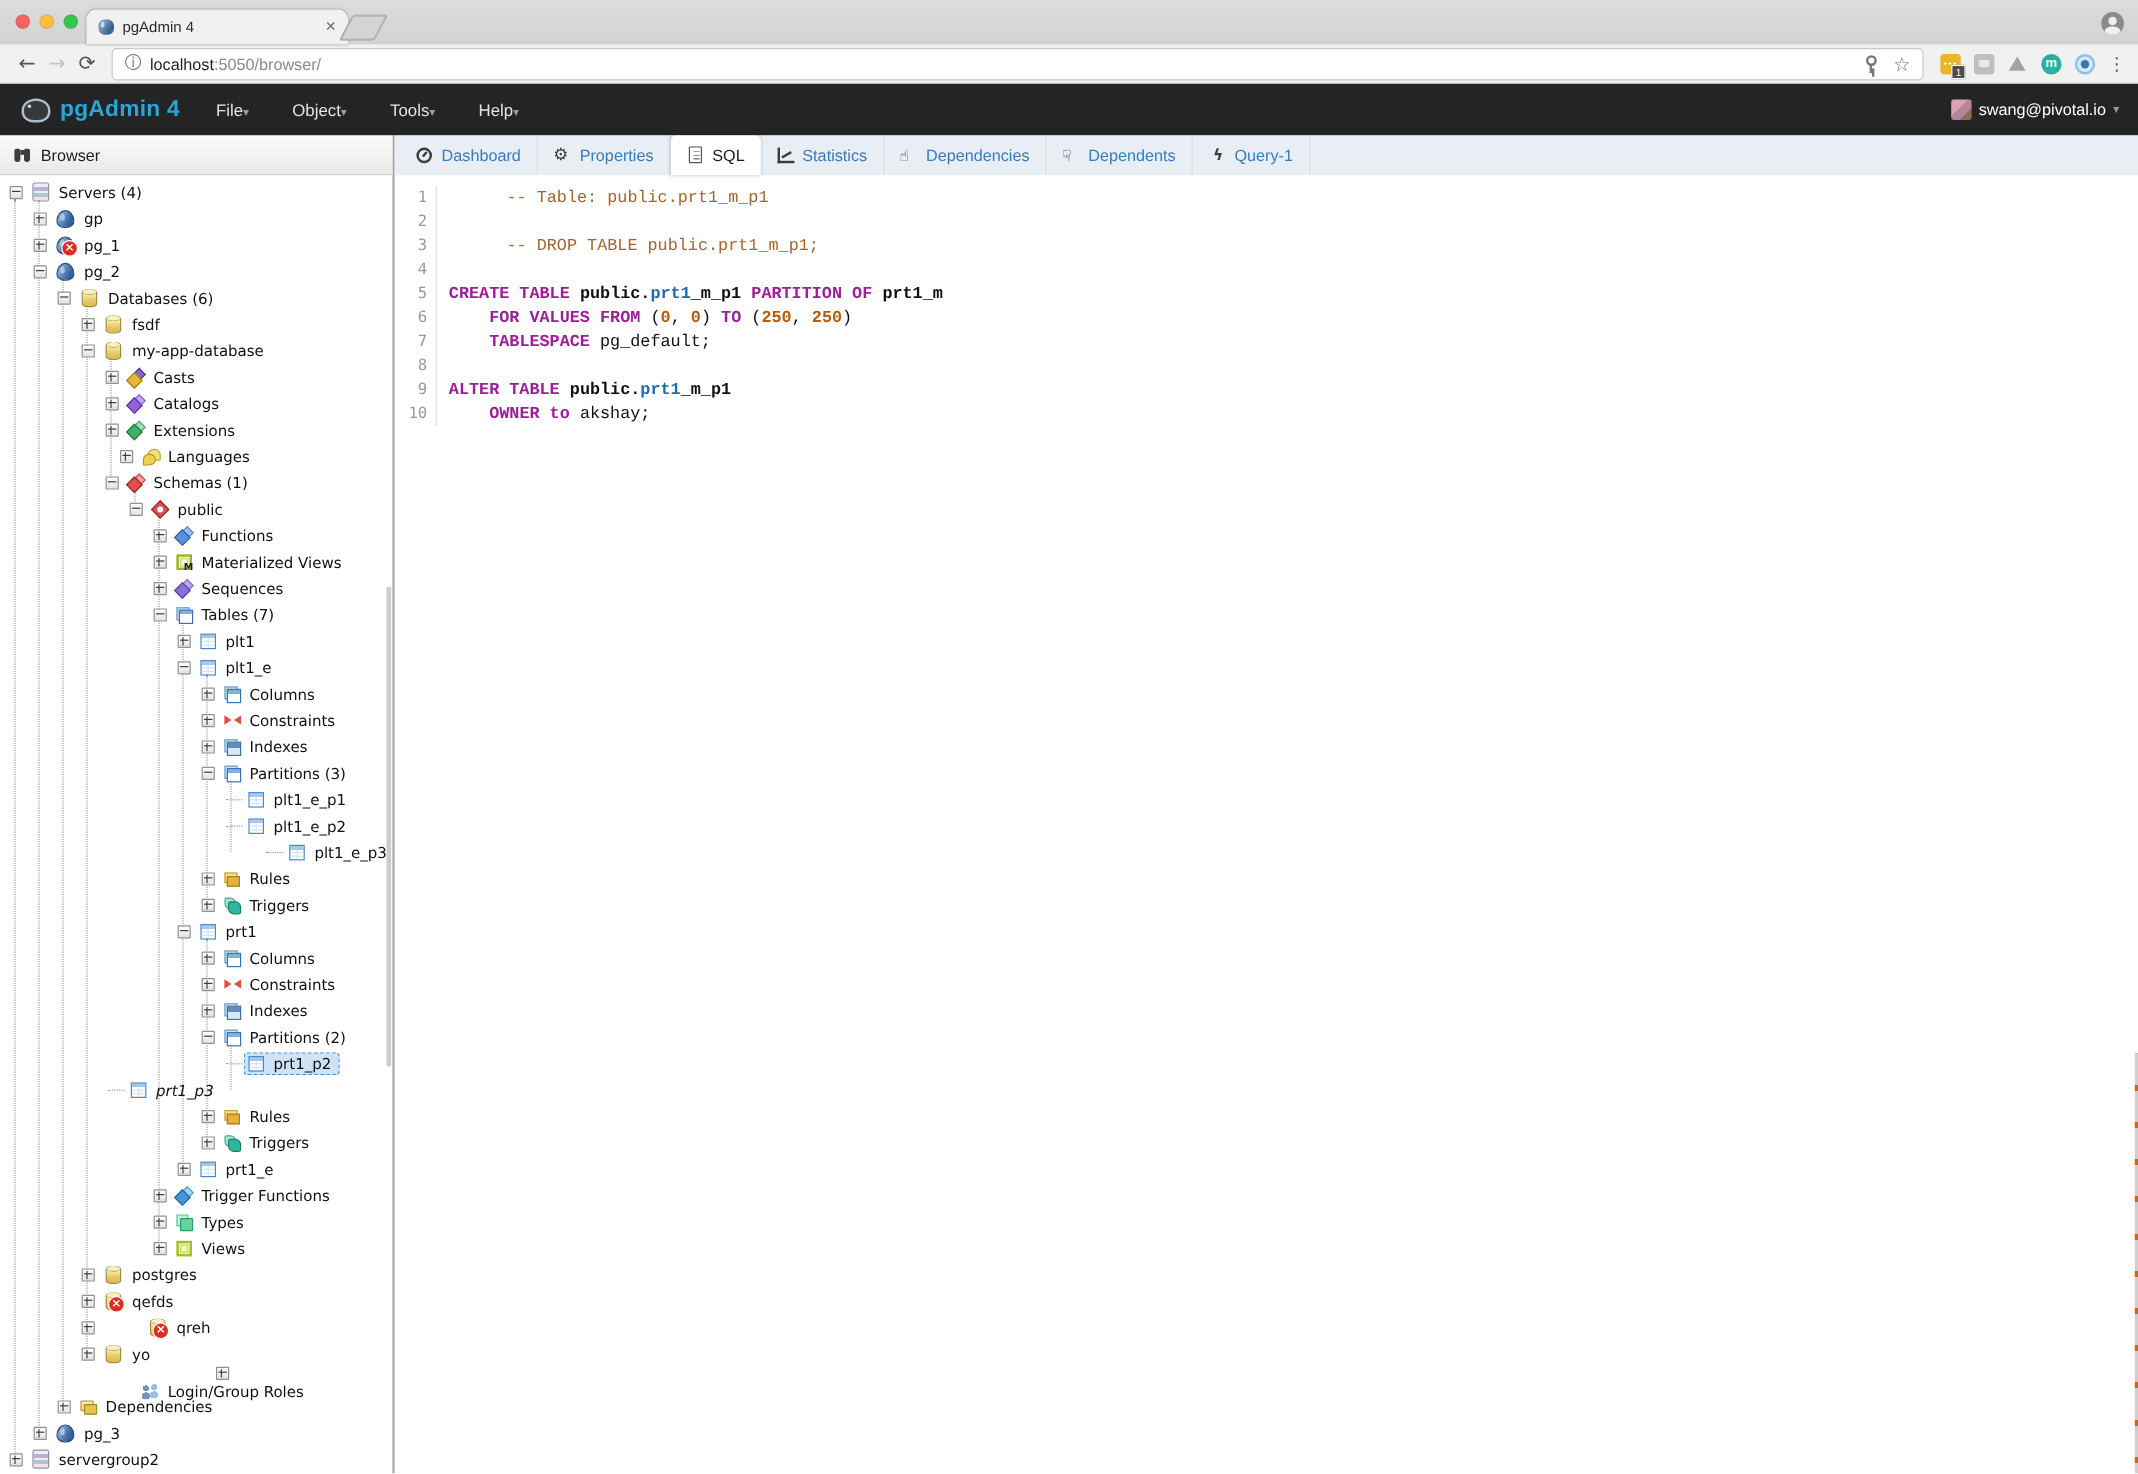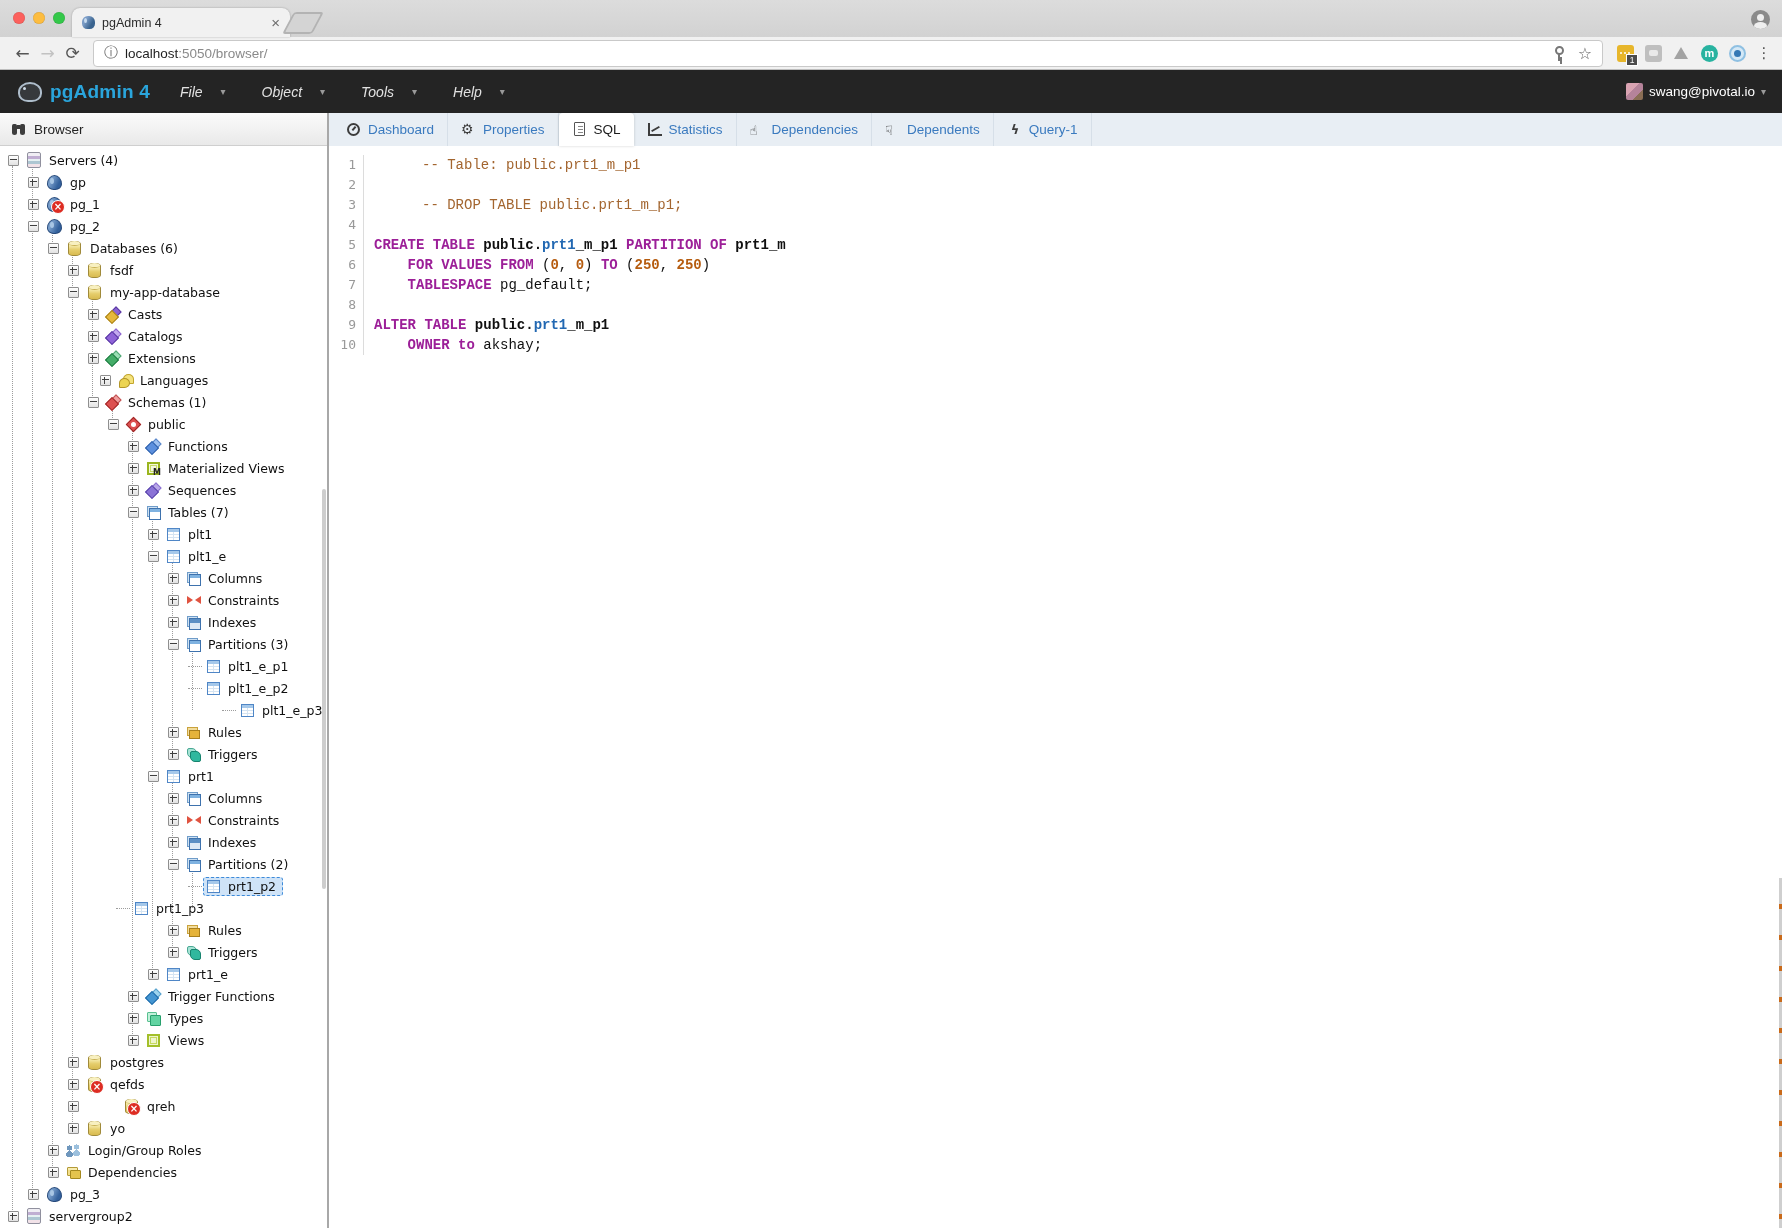--- a/index.html
+++ b/index.html
@@ -56,21 +56,21 @@
   .menu-dots{width:16px;text-align:center;color:#555;font-size:15px;font-family:"DejaVu Sans",sans-serif;margin-left:4px;}
 
   
   .pg-navbar{height:43px;background:#242424;display:flex;align-items:center;padding:0 16px;}
   .pg-logo{position:relative;width:26px;height:21px;margin-right:8px;flex:none;}
   .pg-logo::before{content:"";position:absolute;left:2px;top:1px;width:20px;height:16px;border:2px solid #aebdcb;
     border-radius:50% 50% 42% 42%;background:rgba(160,180,200,.15);}
   .pg-logo::after{content:"";position:absolute;left:7px;top:6px;width:3px;height:3px;border-radius:50%;background:#cfdbe6;}
   .brand{color:#2aa5dc;font-size:19px;font-weight:bold;letter-spacing:.2px;margin-right:30px;}
   .nav-menus{display:flex;align-items:center;gap:36px;}
-  .nav-menu{color:#e2e2e2;font-size:14px;display:flex;align-items:center;gap:18px;cursor:default;font-style:italic;}
+  .nav-menu{color:#e2e2e2;font-size:14px;display:flex;align-items:flex-end;gap:0;cursor:default;}
   .caret{color:#9a9a9a;font-size:10px;font-family:"DejaVu Sans",sans-serif;}
   .nav-fill{flex:1;}
   .user-menu{display:flex;align-items:center;gap:6px;color:#fff;font-size:13.5px;}
   .user-avatar{width:17px;height:17px;border-radius:2px;background:
     linear-gradient(135deg,#d9a3b2 0 40%,#b5839a 40% 70%,#8a6e55 70%);flex:none;}
 
   
   .workspace{position:absolute;top:113px;left:0;right:0;bottom:0;display:flex;}
   .left-panel{width:327px;flex:none;border-right:2px solid #a8a8a8;background:#fff;display:flex;flex-direction:column;position:relative;}
   .panel-head{height:32px;flex:none;background:linear-gradient(#fbfbfb,#e9e9e9);border-bottom:1px solid #cfcfcf;
@@ -504,21 +504,21 @@
               <span>Partitions (2)</span>
             </span>
           </div>
           <div class="trow" style="padding-left: 188px;">
             <span class="tspacer"></span>
             <span class="tnode selected">
               <span class="ticon ic-table"></span>
               <span>prt1_p2</span>
             </span>
           </div>
-          <div class="trow" style="padding-left: 116px;">
+          <div class="trow" style="padding-left: 90px; font-style: italic;">
             <span class="tspacer"></span>
             <span class="tnode">
               <span class="ticon ic-table"></span>
               <span>prt1_p3</span>
             </span>
           </div>
           <div class="trow" style="padding-left: 168px;">
             <span class="toggle plus"></span>
             <span class="tnode">
               <span class="ticon ic-rules"></span>
@@ -581,21 +581,21 @@
               <span>qreh</span>
             </span>
           </div>
           <div class="trow" style="padding-left: 68px;">
             <span class="toggle plus"></span>
             <span class="tnode">
               <span class="ticon ic-db"></span>
               <span>yo</span>
             </span>
           </div>
-          <div class="trow" style="padding-left: 48px;">
+          <div class="trow" style="padding-left: 48px; flex-direction: column;">
             <span class="toggle plus"></span>
             <span class="tnode">
               <span class="ticon ic-roles"></span>
               <span>Login/Group Roles</span>
             </span>
           </div>
           <div class="trow" style="padding-left: 48px;">
             <span class="toggle plus"></span>
             <span class="tnode">
               <span class="ticon ic-tablespaces"></span>

